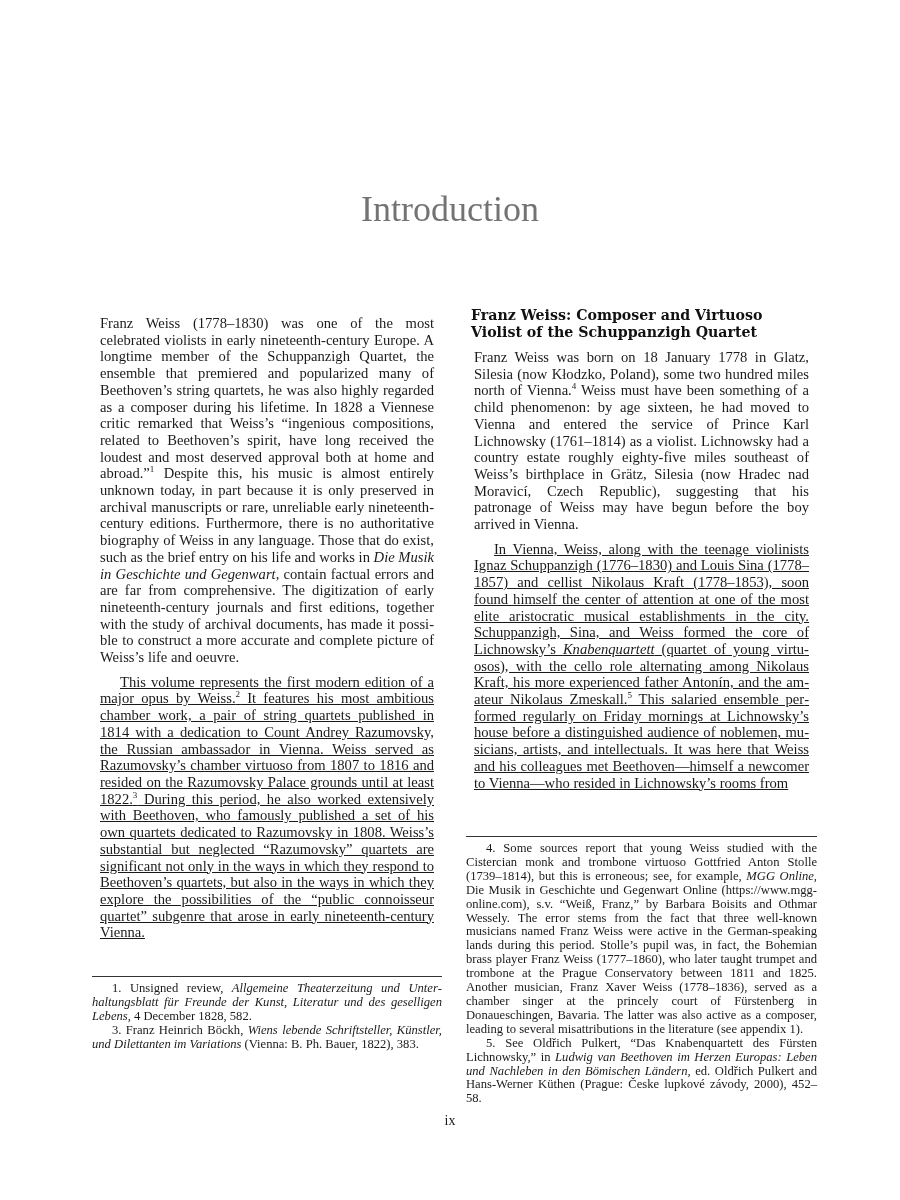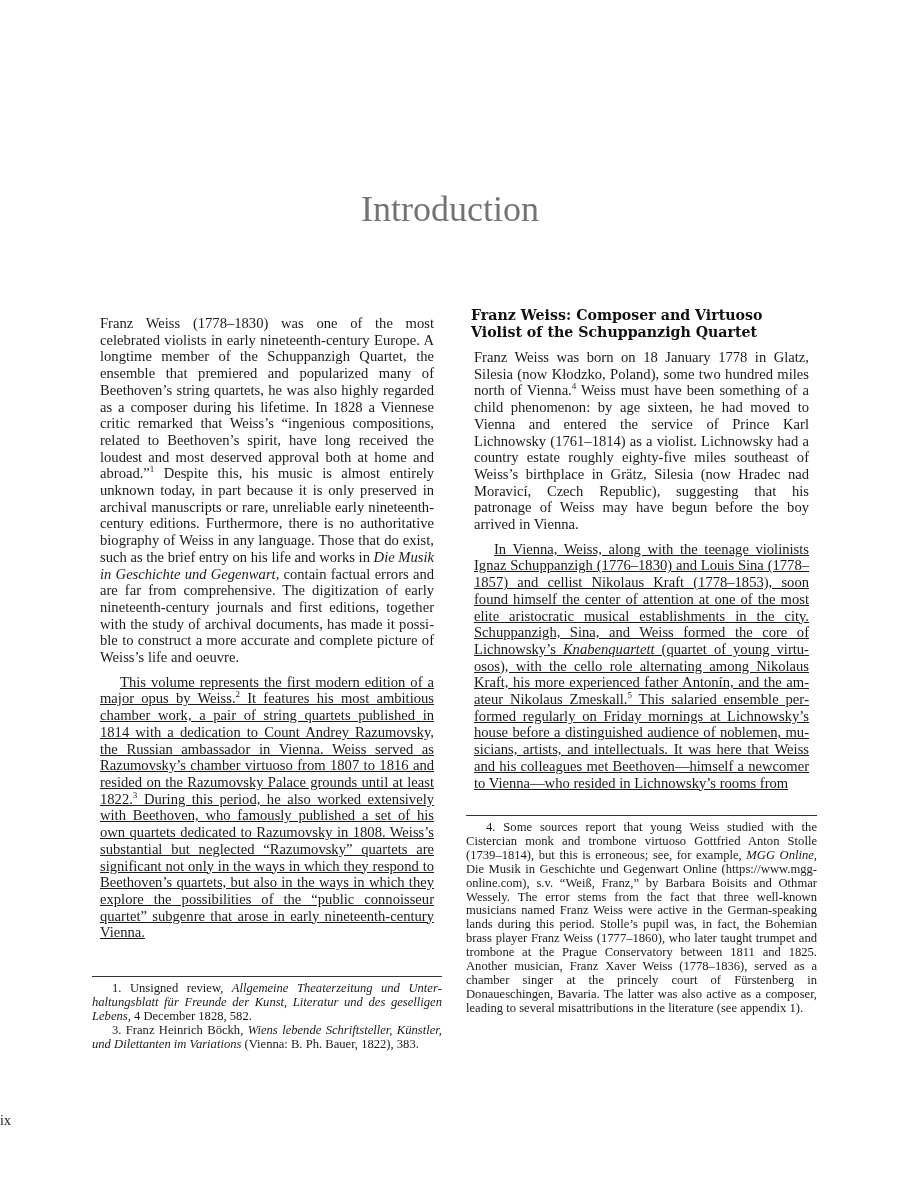--- a/index.html
+++ b/index.html
@@ -10,25 +10,25 @@
   .col { position:absolute; top:307px; width:350px; }
   .col-left { left:92px; }
   .col-right { left:466px; width:351px; }
   .body-text p { margin:8px; font-family:"Liberation Serif",serif; font-size:14.6px; line-height:16.7px;
          text-align:justify; hyphens:manual; }
   .body-text p + p { text-indent:20px;text-decoration:underline; }
   .section-heading { font-family:"DejaVu Serif",serif; font-weight:bold; font-size:14.2px; line-height:17px;
          margin:0 0 7px 5px; color:#111; }
   .fn-block { position:absolute; width:350px; }
   .fn-left { left:92px; top:976px; }
-  .fn-right { left:466px; top:815px; width:351px; }
+  .fn-right { left:466px; top:836px; width:351px; }
   .fn-rule { border-top:1px solid #333; margin-bottom:5px; }
   .fn { font-family:"Liberation Serif",serif; font-size:12.6px; line-height:13.9px; text-align:justify; margin:0; text-indent:20px; }
   sup { font-size:9px; line-height:0; vertical-align:super; }
-  .folio { position:absolute; top:1113px; left:0; width:900px; text-align:left;
+  .folio { position:absolute; top:1113px; left:0; width:900px; text-align:center;
          font-family:"Liberation Serif",serif; font-size:14px; }
   i { font-style:italic; }
 </style>
 </head>
 <body>
 
 <h1 class="page-title">Introduction</h1>
 
 <div class="col col-left body-text">
   <p>Franz Weiss (1778–1830) was one of the most celebrated violists in early nineteenth-century Europe. A longtime member of the Schuppanzigh Quartet, the ensemble that premiered and popularized many of Beethoven’s string quartets, he was also highly regarded as a com­poser during his lifetime. In 1828 a Viennese critic re­marked that Weiss’s “ingenious compositions, related to Beethoven’s spirit, have long received the loudest and most deserved approval both at home and abroad.”<sup>1</sup> Despite this, his music is almost entirely unknown today, in part because it is only preserved in archival manuscripts or rare, unreliable early nineteenth-century editions. Furthermore, there is no authoritative biogra­phy of Weiss in any language. Those that do exist, such as the brief entry on his life and works in <i>Die Musik in Geschichte und Gegenwart,</i> contain factual errors and are far from comprehensive. The digitization of early nineteenth-century journals and first editions, together with the study of archival documents, has made it possi­ble to construct a more accurate and complete picture of Weiss’s life and oeuvre.</p>
@@ -43,15 +43,16 @@
 
 <div class="fn-block fn-left">
   <div class="fn-rule"></div>
   <p class="fn">1. Unsigned review, <i>Allgemeine Theaterzeitung und Unter­haltungsblatt für Freunde der Kunst, Literatur und des geselligen Lebens,</i> 4 December 1828, 582.</p>
   <p class="fn">3. Franz Heinrich Böckh, <i>Wiens lebende Schriftsteller, Künstler, und Dilettanten im Variations</i> (Vienna: B. Ph. Bauer, 1822), 383.</p>
 </div>
 
 <div class="fn-block fn-right">
   <div class="fn-rule"></div>
   <p class="fn">4. Some sources report that young Weiss studied with the Cistercian monk and trombone virtuoso Gottfried Anton Stolle (1739–1814), but this is erroneous; see, for example, <i>MGG Online,</i> Die Musik in Geschichte und Gegenwart Online (https://www.mgg-online.com), s.v. “Weiß, Franz,” by Barbara Boisits and Othmar Wessely. The error stems from the fact that three well-known musicians named Franz Weiss were active in the German-speaking lands during this period. Stolle’s pupil was, in fact, the Bohemian brass player Franz Weiss (1777–1860), who later taught trumpet and trombone at the Prague Conservatory between 1811 and 1825. Another musician, Franz Xaver Weiss (1778–1836), served as a chamber singer at the princely court of Fürstenberg in Donaueschingen, Bavaria. The latter was also active as a composer, leading to several misattributions in the literature (see appendix 1).</p>
+  <p class="fn">5. See Oldřich Pulkert, “Das Knabenquartett des Fürsten Lichnowsky,” in <i>Ludwig van Beethoven im Herzen Europas: Leben und Nachleben in den Bömischen Ländern,</i> ed. Oldřich Pulkert and Hans-Werner Küthen (Prague: Česke lupkové závody, 2000), 452–58.</p>
 </div>
 
 <div class="folio">ix</div>
 
 </body></html>

